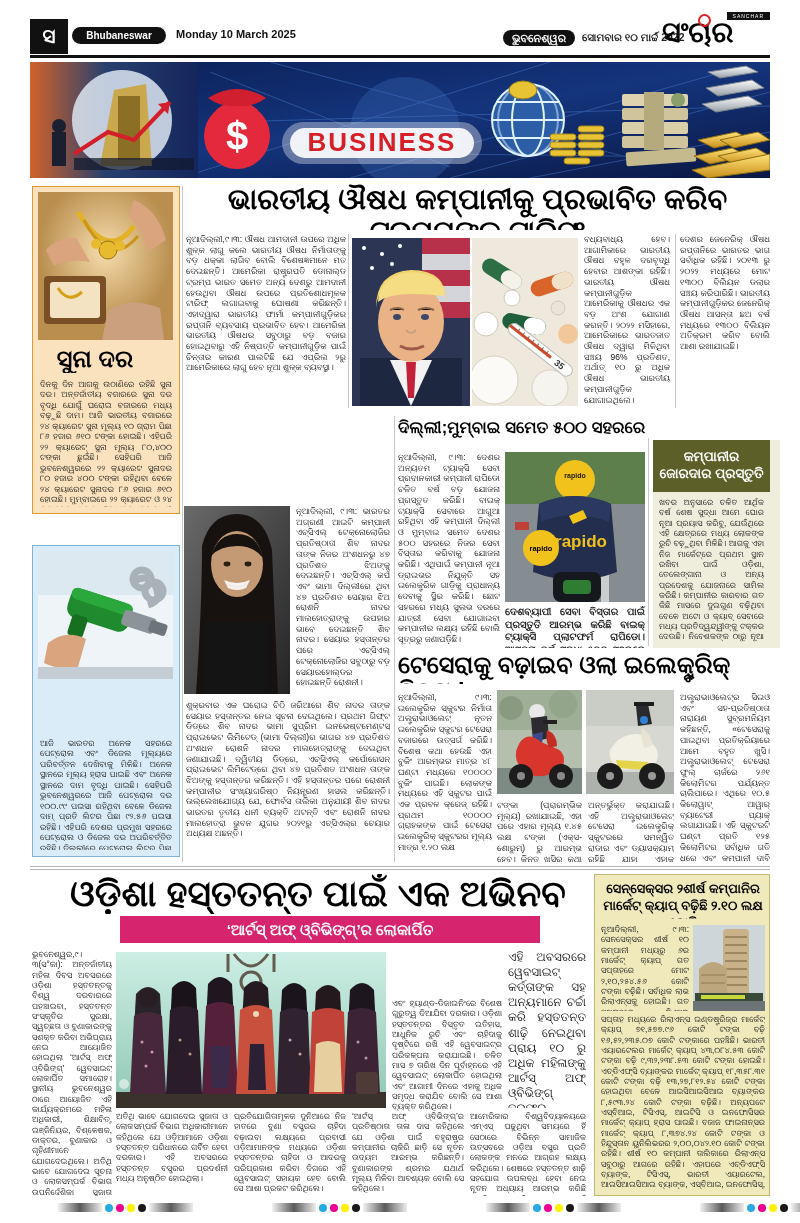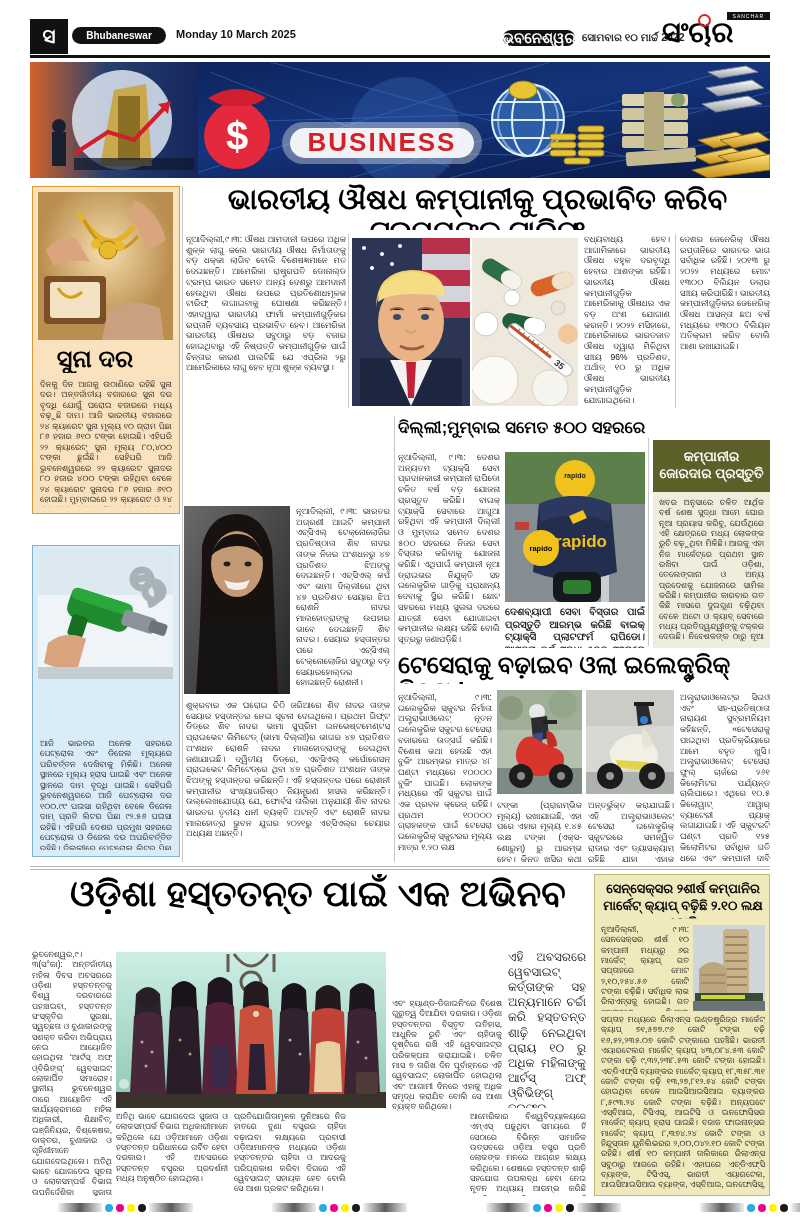--- a/index.html
+++ b/index.html
@@ -25,21 +25,21 @@
 <div id="page">
 
   <div class="abs" style="left:30px;top:19px;width:38px;height:35px;background:#111;display:flex;align-items:center;justify-content:center;">
     <span style="color:#fff;font-size:20px;font-weight:bold;">ସ</span>
   </div>
   <div class="pill" style="left:72px;top:27px;width:94px;height:17px;font-size:10px;">
     <span>Bhubaneswar</span>
   </div>
   <div class="abs" style="left:176px;top:28px;font-size:11px;font-weight:bold;color:#111;">Monday 10 March 2025</div>
 
-  <div class="pill" style="left:503px;top:30px;width:72px;height:16px;font-size:15px;">
+  <div class="pill" style="left:503px;top:30px;width:72px;height:16px;font-size:11px;">
     <span>ଭୁବନେଶ୍ୱର</span>
   </div>
   <div class="abs" style="left:582px;top:31px;font-size:10.5px;font-weight:bold;color:#222;">ସୋମବାର ୧୦ ମାର୍ଚ୍ଚ 2022</div>
 
   <div class="abs" style="left:662px;top:12px;width:108px;height:42px;">
     <div class="abs" style="right:0;top:0;background:#111;color:#fff;font-size:5px;letter-spacing:1px;padding:1px 6px;">
       <span>SANCHAR</span>
     </div>
     <div class="abs" style="left:0;top:6px;font-size:29px;font-weight:900;color:#000;line-height:1;">ସଂଚାର</div>
     <div class="abs" style="left:36px;top:2px;width:9px;height:9px;border:2.5px solid #e02020;border-radius:50%;"></div>
@@ -306,21 +306,21 @@
     <text x="36" y="99" text-anchor="middle" font-size="7.5" font-weight="bold" fill="#22222">rapido</text>
     <text x="76" y="95" text-anchor="middle" font-size="17" font-weight="bold" fill="#f2c21c">rapido</text>
     <path d="M64 64 L78 58 L82 66 L68 72Z" fill="#f2c21c"></path>
     <rect x="48" y="120" width="48" height="30" rx="8" fill="#15181c"></rect>
     <rect x="58" y="128" width="28" height="14" rx="4" fill="#2e7d32"></rect>
   </svg>
   <div class="bt capt" style="left:505px;top:606px;width:140px;height:42px;">ଦେଶବ୍ୟାପୀ ସେବା ବିସ୍ତାର ପାଇଁ ପ୍ରସ୍ତୁତି ଆରମ୍ଭ କରିଛି ବାଇକ୍ ଟ୍ୟାକ୍ସି ପ୍ଲାଟଫର୍ମ ରାପିଡୋ। ଆସନ୍ତା ବର୍ଷ ସୁଦ୍ଧା ୫୦୦ ସହରରେ ପହଞ୍ଚିବାକୁ ଲକ୍ଷ୍ୟ ରଖିଛି କମ୍ପାନୀ।</div>
 
   <div class="vrule" style="left:648px;top:438px;height:208px;"></div>
 
-  <div class="sidebox" style="left:653px;top:440px;width:117px;height:208px;background:#efeddc;">
+  <div class="sidebox" style="left:653px;top:440px;width:127px;height:208px;background:#efeddc;">
     <div class="abs" style="left:0;top:0;width:117px;height:52px;background:#5c6028;display:flex;align-items:center;justify-content:center;">
       <span style="color:#fff;font-weight:bold;font-size:13.5px;line-height:1.25;text-align:center;padding:0 4px;">କମ୍ପାନୀର ଜୋରଦାର ପ୍ରସ୍ତୁତି</span>
     </div>
     <div class="bt" style="left:6px;top:58px;width:105px;height:144px;font-size:8.2px;">ଖବର ଅନୁସାରେ ଚଳିତ ଆର୍ଥିକ ବର୍ଷ ଶେଷ ସୁଦ୍ଧା ଆମେ ଘୋର ନୂଆ ପ୍ରୟାସ କରିବୁ, ଯେଉଁଥିରେ ଏହି କ୍ଷେତ୍ରରେ ମଧ୍ୟ ଲୋକଙ୍କ ରୁଚି ବଢ଼ୁଥିବା ମିଳିଛି। ଆଗକୁ ଏହା ନିଜ ମାର୍କେଟ୍‌ରେ ପ୍ରଥମ ସ୍ଥାନ ରଖିବା ପାଇଁ ଓଡ଼ିଶା, ତେଲେଙ୍ଗାନା ଓ ଅନ୍ୟ ପ୍ରଦେଶକୁ ଯୋଜନାରେ ସାମିଲ କରିଛି। କମ୍ପାନୀର କାରବାର ଗତ କିଛି ମାସରେ ଦୁଇଗୁଣ ବଢ଼ିଥିବା ବେଳେ ଅଟୋ ଓ କ୍ୟାବ୍ ସେବାରେ ମଧ୍ୟ ପ୍ରତିଦ୍ୱନ୍ଦ୍ୱୀଙ୍କୁ ଟକ୍କର ଦେଉଛି। ନିବେଶକଙ୍କ ଠାରୁ ନୂଆ ପାଣ୍ଠି ମିଳିବା ପରେ କମ୍ପାନୀର ମୂଲ୍ୟ ଆହୁରି ବଢ଼ିଛି ଏବଂ ଗ୍ରାହକଙ୍କ ସଂଖ୍ୟା ଦ୍ରୁତ ଗତିରେ ବୃଦ୍ଧି ପାଉଛି।</div>
   </div>
 
   <div class="hl" style="left:398px;top:652px;width:372px;height:32px;font-size:24px;line-height:1.1;">ଟେସେରାକୁ ବଢ଼ାଇବ ଓଲା ଇଲେକ୍ଟ୍ରିକ୍ ଚିନ୍ତା !</div>
   <div class="bt" style="left:398px;top:692px;width:94px;height:170px;">ନୂଆଦିଲ୍ଲୀ, ୯।୩: ଇଲେକ୍ଟ୍ରିକ ସ୍କୁଟର ନିର୍ମାତା ଅଲ୍ଟ୍ରାଭାଓଲେଟ୍ ନୂତନ ଇଲେକ୍ଟ୍ରିକ ସ୍କୁଟର ଟେସେରା ବଜାରରେ ଉତ୍ସର୍ଗ କରିଛି। ବିଶେଷ କଥା ହେଉଛି ଏହା ବୁକିଂ ଆରମ୍ଭର ମାତ୍ର ୪୮ ଘଣ୍ଟା ମଧ୍ୟରେ ୧୦୦୦୦ ବୁକିଂ ପାଇଛି। ଲୋକଙ୍କ ମଧ୍ୟରେ ଏହି ସ୍କୁଟର ପାଇଁ ଏକ ପ୍ରବଳ କ୍ରେଜ୍ ରହିଛି। ପ୍ରଥମ ୧୦୦୦୦ ଗ୍ରାହକଙ୍କ ପାଇଁ ଟେସେରା ଇଲେକ୍ଟ୍ରିକ୍ ସ୍କୁଟରର ମୂଲ୍ୟ ମାତ୍ର ୧.୨୦ ଲକ୍ଷ</div>
   <svg class="abs" style="left:497px;top:690px;" width="85" height="104" viewBox="0 0 85 104">
     <rect width="85" height="104" fill="#b4bfae"></rect>
@@ -355,20 +355,23 @@
     <circle cx="58" cy="30" r="4" fill="#2e7fd6"></circle>
   </svg>
   <div class="bt" style="left:497px;top:800px;width:85px;height:62px;">ଟଙ୍କା (ପ୍ରାରମ୍ଭିକ ମୂଲ୍ୟ) ରଖାଯାଇଛି, ଏହା ପରେ ଏହାର ମୂଲ୍ୟ ୧.୪୫ ଲକ୍ଷ ଟଙ୍କା (ଏକ୍ସ-ଶୋରୁମ୍) ରୁ ଆରମ୍ଭ ହେବ। କିନ୍ତୁ ଖୁସିର କଥା ହେଉଛି ଯେ କମ୍ପାନୀ ଏହି ପ୍ରାରମ୍ଭିକ ମୂଲ୍ୟକୁ ୫୦ ହଜାର ବୁକିଂ ପର୍ଯ୍ୟନ୍ତ ବଢ଼ାଇ ରଖିଛି।</div>
   <div class="bt" style="left:588px;top:800px;width:86px;height:62px;">ଅନ୍ତର୍ଭୁକ୍ତ କରାଯାଇଛି। ଏହି ଅଲ୍ଟ୍ରାଭାଓଲେଟ୍ ଟେସେରା ଇଲେକ୍ଟ୍ରିକ୍ ସ୍କୁଟରରେ ସମନ୍ୱିତ ରାଡାର ଏବଂ ଡ୍ୟାସକ୍ୟାମ୍ ରହିଛି ଯାହା ଏହାକୁ ଅନ୍ୟଠାରୁ ଭିନ୍ନ କରିଥାଏ। ଏହି ନୂତନ ସ୍କୁଟର ଟେସେରାକୁ ମଧ୍ୟ ପାଶ୍ଚାତ୍ୟ ଦେଶକୁ ରପ୍ତାନି କରାଯିବାର ଯୋଜନା ରହିଛି।</div>
   <div class="bt" style="left:680px;top:692px;width:90px;height:170px;">ଅଲ୍ଟ୍ରାଭାଓଲେଟ୍‌ର ସିଇଓ ଏବଂ ସହ-ପ୍ରତିଷ୍ଠାତା ନାରାୟଣ ସୁବ୍ରମନିୟମ କହିଛନ୍ତି, «ଟେସେରାକୁ ପାଇଥିବା ପ୍ରତିକ୍ରିୟାରେ ଆମେ ବହୁତ ଖୁସି। ଅଲ୍ଟ୍ରାଭାଓଲେଟ୍ ଟେସେରା ଫୁଲ୍ ଚାର୍ଜରେ ୨୬୧ କିଲୋମିଟର ପର୍ଯ୍ୟନ୍ତ ଚାଲିପାରେ। ଏଥିରେ ୧୦.୫ କିଲୋୱାଟ୍ ଆୱାର୍ ବ୍ୟାଟେରୀ ପ୍ୟାକ୍ ଲଗାଯାଇଛି। ଏହି ସ୍କୁଟରଟି ଘଣ୍ଟା ପ୍ରତି ୧୨୫ କିଲୋମିଟର ସର୍ବାଧିକ ଗତି ଧରେ ଏବଂ କମ୍ପାନୀ ଦାବି କରିଛି ଯେ ଏହି ସ୍କୁଟରଟି ୧୦୦ କୋଟିରେ ୫୦୦ କିଲୋମିଟର ଚାଲିବା ପରେ ବି ଦମ୍ ନ ହାରି ଚାଲିପାରେ, ଡିଭାଇସ ଏବଂ ଆପ୍‌କୁ ନୋ ଟେନ୍ସନ ବେଲପାରେ।»</div>
 
   <div class="hrule" style="left:30px;top:866px;width:740px;"></div>
   <div class="hrule" style="left:30px;top:869px;width:740px;"></div>
 
   <div class="hl" style="left:35px;top:874px;width:554px;height:40px;font-size:36px;line-height:1.1;margin-left:35px;">ଓଡ଼ିଶା ହସ୍ତତନ୍ତ ପାଇଁ ଏକ ଅଭିନବ ପ୍ରୟାସ</div>
+  <div class="abs" style="left:120px;top:916px;width:420px;height:27px;background:#d6256e;display:flex;align-items:center;justify-content:center;">
+    <span style="color:#fff;font-weight:bold;font-size:15px;">‘ଆର୍ଟସ୍ ଅଫ୍ ଓ୍ବିଭିଙ୍ଗ୍’ର ଲୋକାର୍ପିତ</span>
+  </div>
 
   <div class="bt" style="left:32px;top:950px;width:80px;height:246px;font-size:8.2px;">ଭୁବନେଶ୍ୱର,୯।୩(ସ°କା): ଅନ୍ତର୍ଜାତୀୟ ମହିଳା ଦିବସ ଅବସରରେ ଓଡ଼ିଶା ହସ୍ତତନ୍ତକୁ ବିଶ୍ୱ ଦରବାରରେ ପହଞ୍ଚାଇବା, ହସ୍ତତନ୍ତ ସଂସ୍କୃତିର ସୁରକ୍ଷା, ସ୍ୱଚ୍ଛତା ଓ ବୁଣାକାରଙ୍କୁ ସଶକ୍ତ କରିବା ଅଭିପ୍ରାୟ ନେଇ ଆୟୋଜିତ ହୋଇଥିଲା ‘ଆର୍ଟସ୍ ଅଫ୍ ଓ୍ବିଭିଙ୍ଗ୍’ ୱେବସାଇଟ୍ ଲୋକାର୍ପିତ ସମାରୋହ। ସ୍ଥାନୀୟ ଭୁବନେଶ୍ୱର ଠାରେ ଆୟୋଜିତ ଏହି କାର୍ଯ୍ୟକ୍ରମରେ ମହିଳା ଅଧିକାରୀ, ଶିକ୍ଷାବିତ୍, ଇଞ୍ଜିନିୟର, ବିଶ୍ଳେଷକ, ଡାକ୍ତର, ବୁଣାକାର ଓ ଗୃହିଣୀମାନେ ଯୋଗଦେଇଥିଲେ। ଅତିଥି ଭାବେ ଯୋଗଦେଇ ସୂଚନା ଓ ଲୋକସମ୍ପର୍କ ବିଭାଗ ଉପନିର୍ଦ୍ଦେଶିକା ସୁଜାତା ପ୍ରିୟଦର୍ଶିନୀ କହିଥିଲେ ଯେ ଓଡ଼ିଆମାନେ ଓଡ଼ିଶା ହସ୍ତତନ୍ତ ପରିଧାନରେ ଗର୍ବ ଅନୁଭବ କରିବା ଉଚିତ। ଓଡ଼ିଶା ନାରୀଙ୍କର ଶାଢ଼ିସମ୍ଭାର ହସ୍ତତନ୍ତରେ ପରିପୂର୍ଣ୍ଣ ହେଉ ବୋଲି ସେ କହିଥିଲେ। ହସ୍ତତନ୍ତ ମାଧ୍ୟମରେ ଓଡ଼ିଆ କଳା ଓ ସଂସ୍କୃତିକୁ ଲୋକାଭିମୁଖୀ କରାଯାଇପାରିବ।</div>
 
   <svg class="abs" style="left:116px;top:952px;" width="270" height="156" viewBox="0 0 270 156">
     <defs>
         <linearGradient id="gpbg" x1="0" y1="0" x2="0" y2="1">
           <stop offset="0" stop-color="#cdeee4"></stop>
           <stop offset="1" stop-color="#8fc7b4"></stop>
         </linearGradient>
       </defs>
@@ -432,20 +435,21 @@
     </g>
     <circle cx="8" cy="132" r="5" fill="#dfeee8" opacity="0.8"></circle>
     <rect x="240" y="120" width="22" height="22" rx="3" fill="#5a4a3a" opacity="0.6"></rect>
   </svg>
 
   <div class="bt" style="left:392px;top:999px;width:110px;height:158px;font-size:8.2px;">ଏବଂ ହ୍ୟାଣ୍ଡ-ଡିଜାଇନିଂରେ ବିଶେଷ ଗୁରୁତ୍ୱ ଦିଆଯିବା ଦରକାର। ଓଡ଼ିଶା ହସ୍ତତନ୍ତର ବିସ୍ତୃତ ଇତିହାସ, ଆଧୁନିକ ରୁଚି ଏବଂ ଚାହିଦାକୁ ଦୃଷ୍ଟିରେ ରଖି ଏହି ୱେବସାଇଟ୍‌ର ପରିକଳ୍ପନା କରାଯାଇଛି। ଚଳିତ ମାସ ୭ ତାରିଖ ଦିନ ପୂର୍ବାହ୍ନରେ ଏହି ୱେବସାଇଟ୍ ଲୋକାର୍ପିତ ହୋଇଥିଲା ଏବଂ ଆଗାମୀ ଦିନରେ ଏହାକୁ ଅଧିକ ସମୃଦ୍ଧ କରାଯିବ ବୋଲି ସେ ଆଶା ବ୍ୟକ୍ତ କରିଥିଲେ।</div>
   <div class="bt" style="left:508px;top:950px;width:78px;height:158px;font-size:12px;">ଏହି ଅବସରରେ ୱେବସାଇଟ୍ କର୍ତ୍ତାଙ୍କ ସହ ଅନ୍ୟମାନେ ଚର୍ଚ୍ଚା କରି ହସ୍ତତନ୍ତ ଶାଢ଼ି ନେଇଥିବା ପ୍ରାୟ ୧୦ ରୁ ଅଧିକ ମହିଳାଙ୍କୁ ଆର୍ଟସ୍ ଅଫ୍ ଓ୍ବିଭିଙ୍ଗ୍ ତରଫରୁ ସମ୍ମାନିତ କରାଯାଇଥିଲା।</div>
 
   <div class="bt" style="left:116px;top:1112px;width:112px;height:84px;font-size:8.2px;">ଅତିଥି ଭାବେ ଯୋଗଦେଇ ସୁଜାତା ଓ ଲୋକସମ୍ପର୍କ ବିଭାଗ ଅଧିକାରୀମାନେ କହିଥିଲେ ଯେ ଓଡ଼ିଆମାନେ ଓଡ଼ିଶା ହସ୍ତତନ୍ତ ପରିଧାନରେ ଗର୍ବିତ ହେବା ଦରକାର। ଏହି ଅବସରରେ ହସ୍ତତନ୍ତ ବସ୍ତ୍ରର ପ୍ରଦର୍ଶନୀ ମଧ୍ୟ ଅନୁଷ୍ଠିତ ହୋଇଥିଲା।</div>
   <div class="bt" style="left:234px;top:1112px;width:112px;height:84px;font-size:8.2px;">ପ୍ରତିଯୋଗିତାମୂଳକ ଦୁନିଆରେ ନିଜ ହାତରେ ବୁଣା ବସ୍ତ୍ରର ଚାହିଦା ବଢ଼ାଇବା ଲକ୍ଷ୍ୟରେ ପ୍ରବାସୀ ଓଡ଼ିଆମାନଙ୍କ ମଧ୍ୟରେ ଓଡ଼ିଶା ହସ୍ତତନ୍ତର ଚାହିଦା ଓ ଆଦରକୁ ପରିପ୍ରକାଶ କରିବା ଦିଗରେ ଏହି ୱେବସାଇଟ୍ ସହାୟକ ହେବ ବୋଲି ସେ ଆଶା ପ୍ରକଟ କରିଥିଲେ।</div>
+  <div class="bt" style="left:352px;top:1112px;width:112px;height:84px;font-size:8.2px;">‘ଆର୍ଟସ୍ ଅଫ୍ ଓ୍ବିଭିଙ୍ଗ୍’ର ପ୍ରତିଷ୍ଠାତା ତାଳା ଦାସ କହିଥିଲେ ଯେ ଓଡ଼ିଶା ପାଇଁ ବହୁରାଷ୍ଟ୍ର କମ୍ପାନୀର ଚାକିରି ଛାଡ଼ି ସେ ନୂତନ ଉଦ୍ୟମ ଆରମ୍ଭ କରିଛନ୍ତି। ବୁଣାକାରଙ୍କ ଶ୍ରମର ଯଥାର୍ଥ ମୂଲ୍ୟ ମିଳିବା ଆବଶ୍ୟକ ବୋଲି ସେ କହିଥିଲେ।</div>
   <div class="bt" style="left:470px;top:1112px;width:116px;height:84px;font-size:8.2px;">ଆମେରିକାର ବିଶ୍ୱବିଦ୍ୟାଳୟରେ ଏମ୍‌ଏସ୍ ପଢୁଥିବା ସମୟରେ ହିଁ ସେଠାରେ ବିଭିନ୍ନ ସାମାଜିକ ଉତ୍ସବରେ ଓଡ଼ିଆ ବସ୍ତ୍ର ପ୍ରତି ଲୋକଙ୍କ ମନରେ ଆଗ୍ରହ ଲକ୍ଷ୍ୟ କରିଥିଲେ। ଶେଷରେ ହସ୍ତତନ୍ତ ଶାଢ଼ି ସହଯୋଗ ଉପଲବ୍ଧ ହେବା ନେଇ ନୂତନ ଅଧ୍ୟାୟ ଆରମ୍ଭ କରିଛି ବୋଲି ସେ କହିଥିଲେ। ସେଥିପାଇଁ ସମସ୍ତଙ୍କୁ ଧନ୍ୟବାଦ ଦେଇଥିଲେ।</div>
 
   <div class="sidebox" style="left:594px;top:874px;width:176px;height:322px;background:#efe9bc;border:1px solid #c4b878;">
     <div class="hl" style="left:5px;top:6px;width:166px;height:38px;font-size:13px;line-height:1.3;text-align:center;">ସେନ୍ସେକ୍ସର ୨ଶୀର୍ଷ କମ୍ପାନିର ମାର୍କେଟ୍ କ୍ୟାପ୍ ବଢ଼ିଛି ୨.୧୦ ଲକ୍ଷ କୋଟି</div>
     <div class="bt" style="left:6px;top:50px;width:88px;height:86px;font-size:8.2px;">ନୂଆଦିଲ୍ଲୀ, ୯।୩: ସେନସେକ୍ସର ଶୀର୍ଷ ୧୦ କମ୍ପାନୀ ମଧ୍ୟରୁ ୬ର ମାର୍କେଟ୍ କ୍ୟାପ୍ ଗତ ସପ୍ତାହରେ ମୋଟ ୨,୧୦,୨୫୪.୫୬ କୋଟି ଟଙ୍କା ବଢ଼ିଛି। ସର୍ବାଧିକ ଲାଭ ରିଲାଏନ୍ସକୁ ହୋଇଛି। ଗତ ସପ୍ତାହରେ ବିଏସ୍‌ଇ ବେଞ୍ଚମାର୍କ ୧,୧୩୪.୪୮ ଅଙ୍କ ବା ୧.୫୫ ପ୍ରତିଶତ ବଢ଼ିଥିଲା।</div>
     <svg class="abs" style="left:98px;top:50px;" width="72" height="86" viewBox="0 0 72 86">
       <rect width="72" height="86" fill="#cfd6da"></rect>
       <rect x="30" y="4" width="26" height="66" rx="4" fill="#c9b189"></rect>
       <g stroke="#8f7a55" stroke-width="1.5">
           <path d="M32 12 H54 M32 20 H54 M32 28 H54 M32 36 H54 M32 44 H54 M32 52 H54 M32 60 H54"></path>

